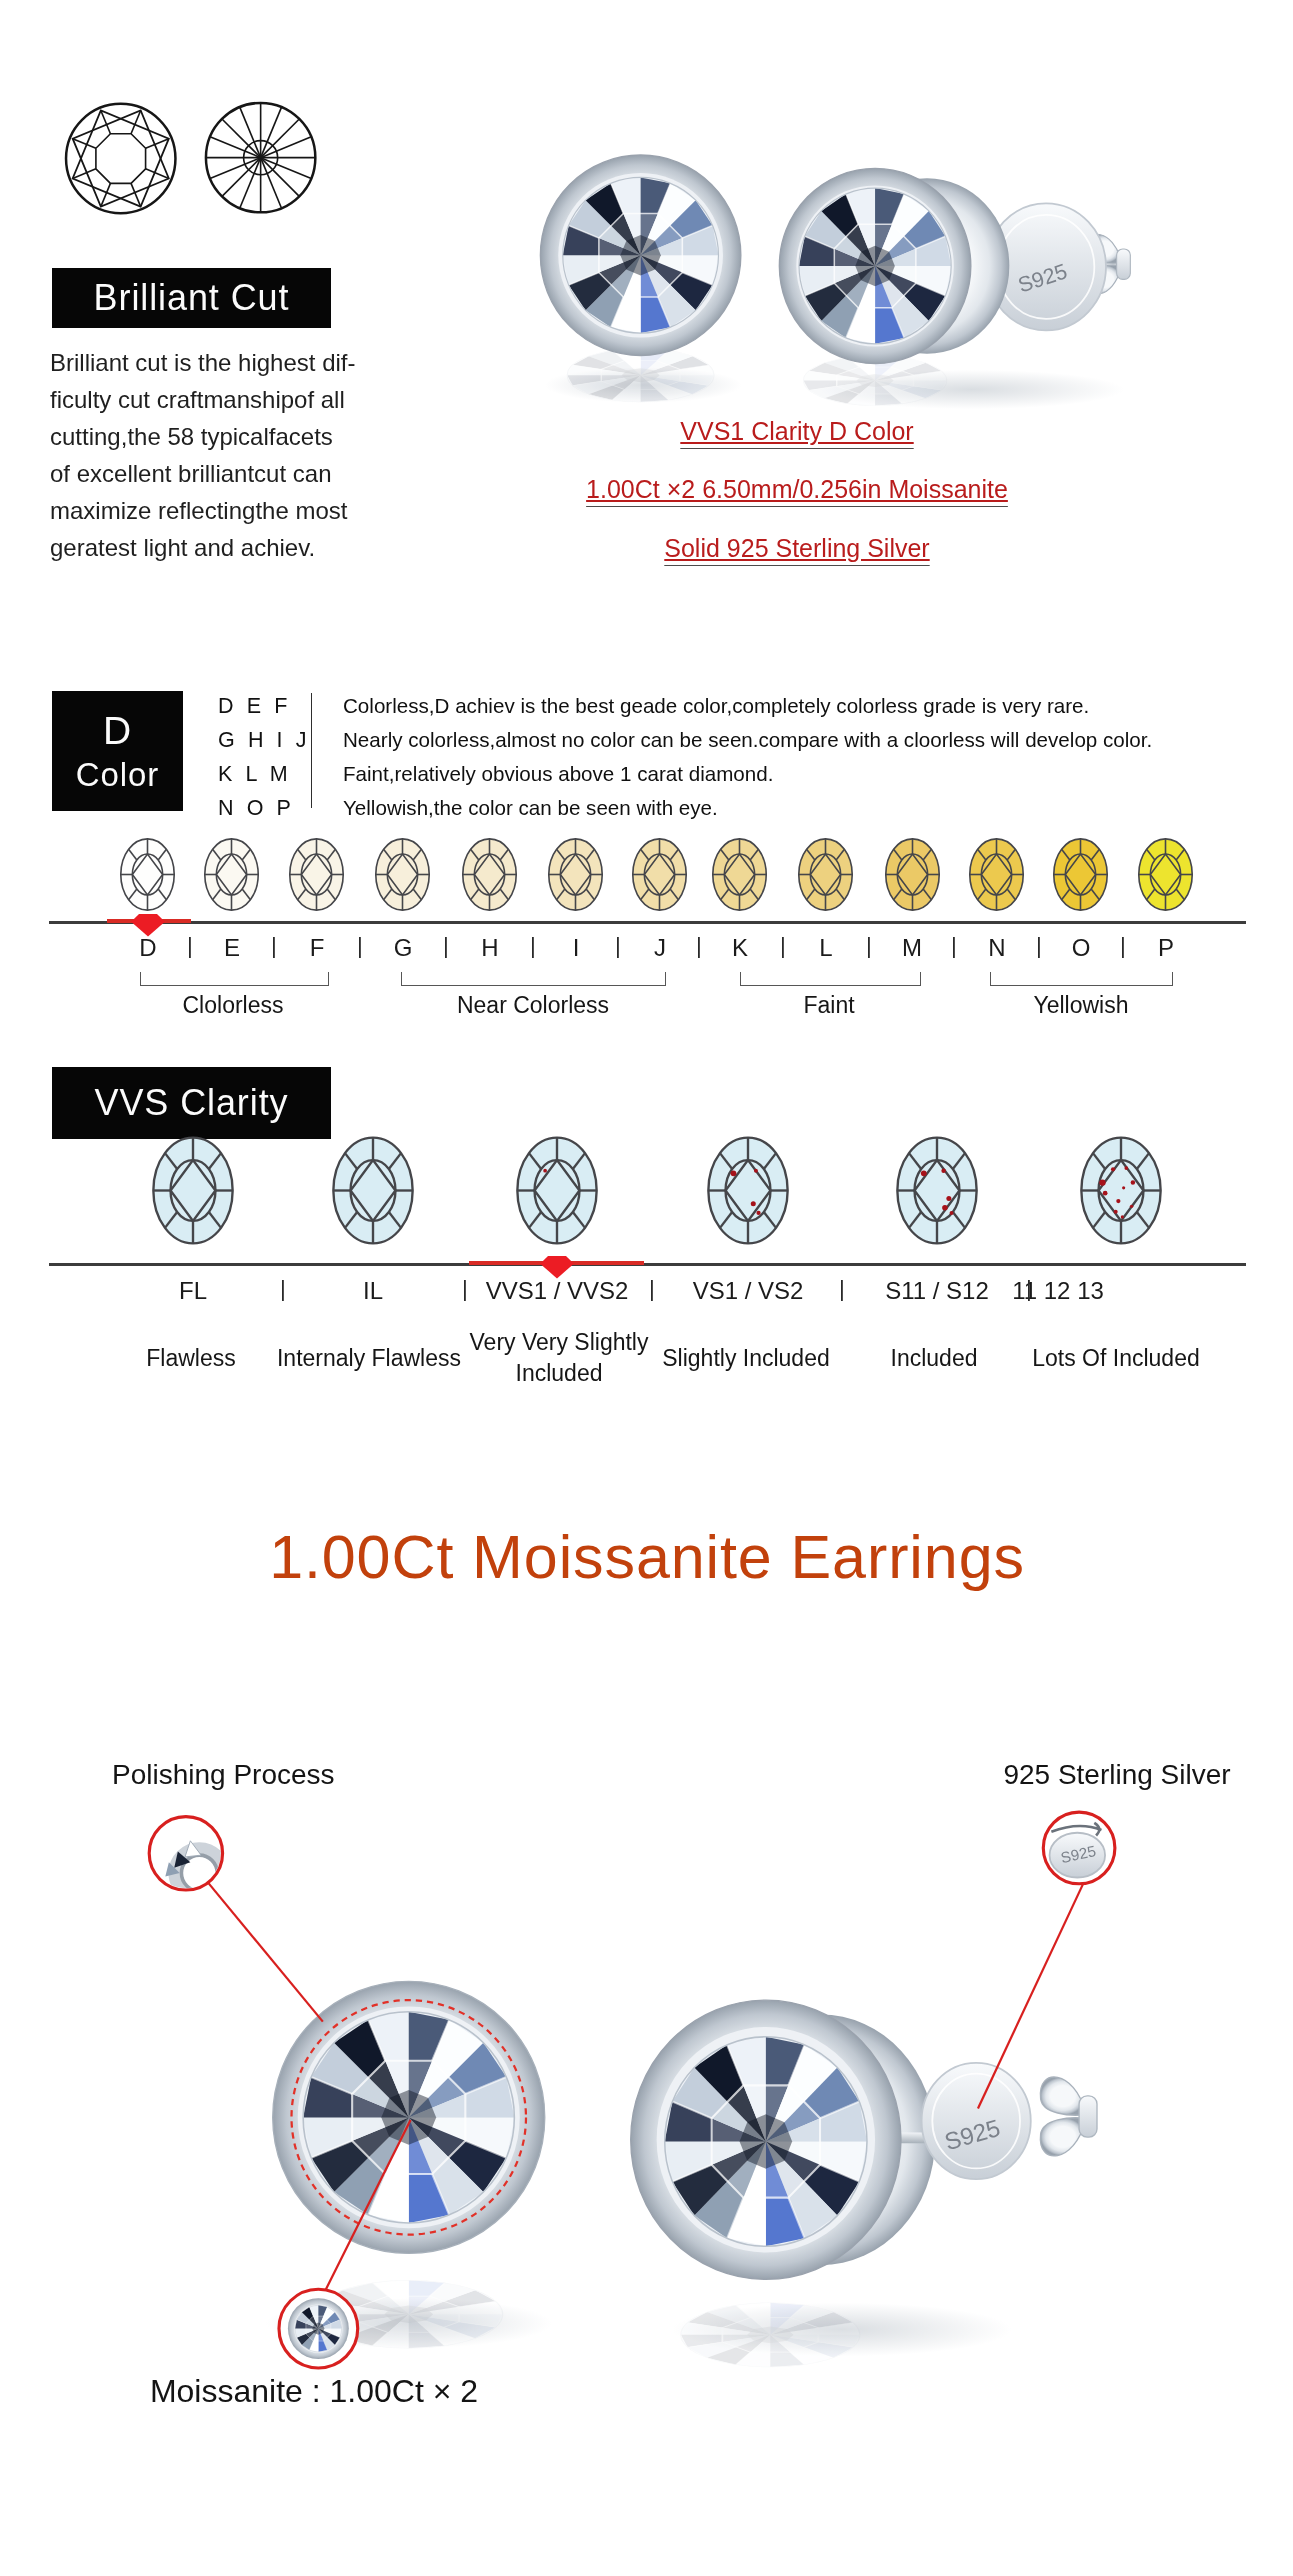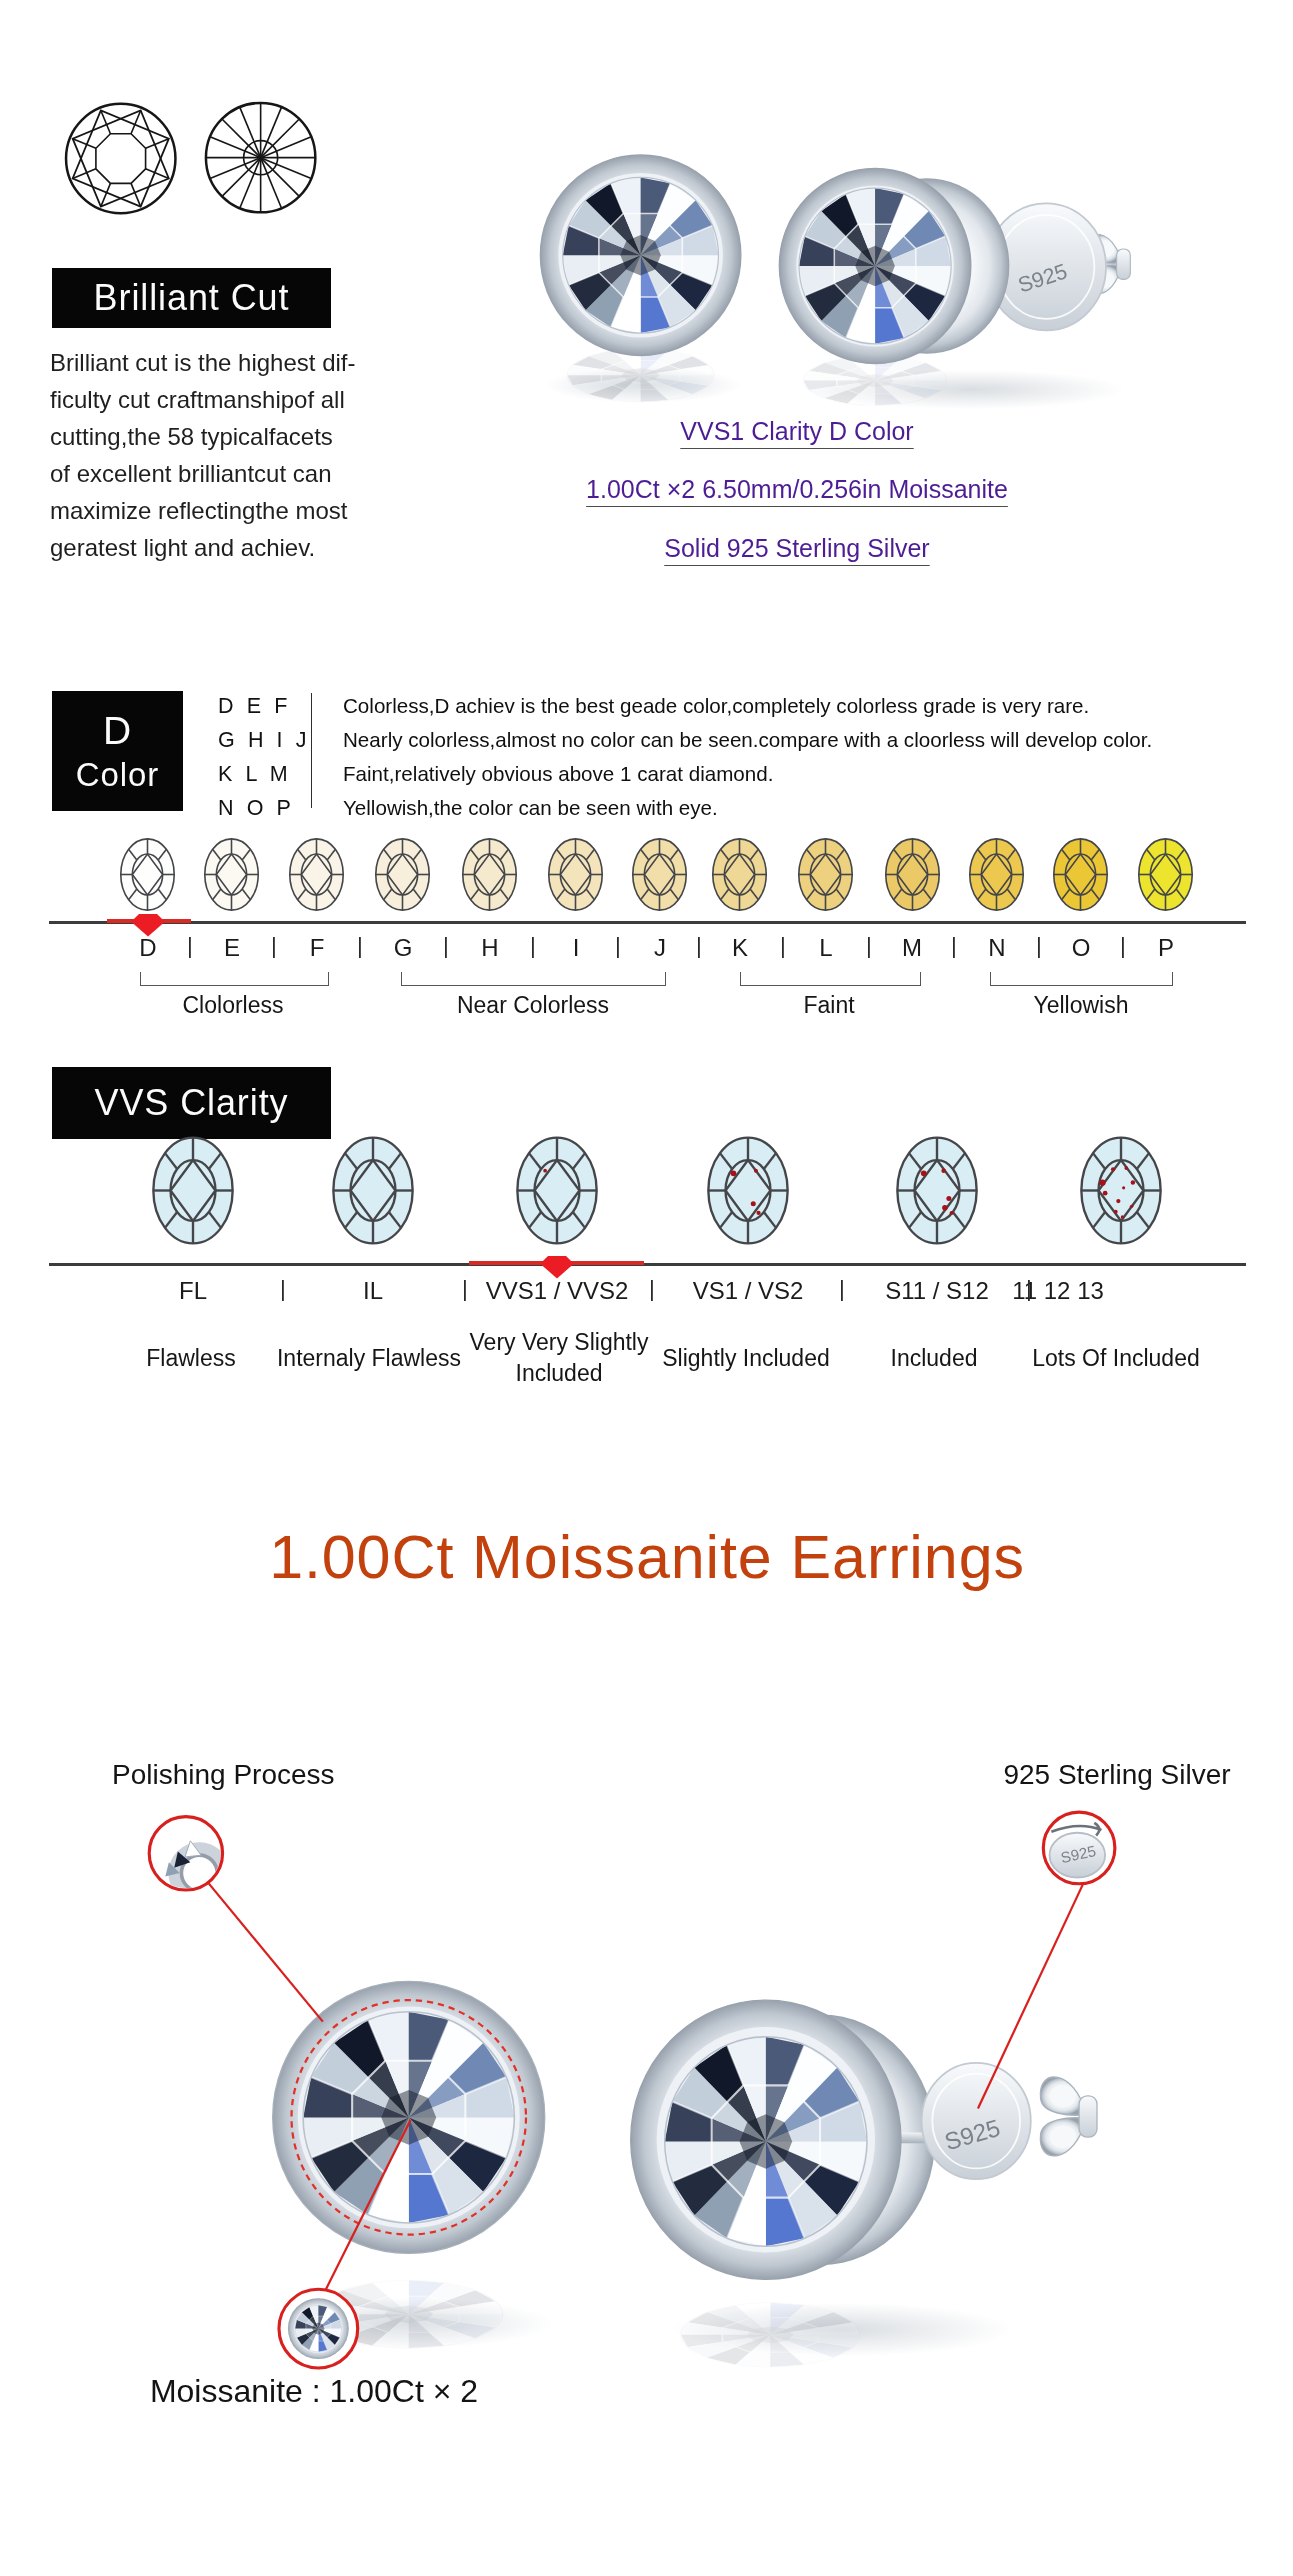--- a/index.html
+++ b/index.html
@@ -3,21 +3,21 @@
 <meta charset="utf-8">
 <style>
   html,body{margin:0;padding:0;background:#fff;}
   #stage{position:relative;width:1294px;height:2576px;background:#ffffff;overflow:hidden;
          font-family:"Liberation Sans","DejaVu Sans",sans-serif;color:#1c1c1c;}
   .abs{position:absolute;}
   .black-box{position:absolute;background:#060606;color:#fbfbfb;display:flex;align-items:center;
              justify-content:center;letter-spacing:0.9px;}
   .hdr{font-size:36px;font-weight:400;}
   .para{position:absolute;left:50px;top:344px;width:322px;font-size:24px;line-height:37px;color:#1f1f1f;}
-  .sum-line{position:absolute;left:506px;width:582px;text-align:center;font-size:25px;color:#4c1d95;}
+  .sum-line{position:absolute;left:506px;width:582px;text-align:center;font-size:25px;color:#b91c1c;text-decoration:underline;}
   .sum-line span{text-decoration:underline;text-underline-offset:8px;text-decoration-thickness:1.3px;
                  text-decoration-color:#4c4c4c;}
   .dbox-l1{font-size:39px;line-height:47px;}
   .dbox-l2{font-size:33px;line-height:41px;}
   .grades-col{position:absolute;left:218px;top:689px;font-size:21.5px;line-height:34px;letter-spacing:3.6px;color:#111;}
   .vdiv{position:absolute;left:311px;top:693px;height:115px;border-left:1.8px solid #2e2e2e;}
   .desc-col{position:absolute;left:343px;top:689px;font-size:20.6px;line-height:34px;color:#101010;}
   .scale-line{position:absolute;left:49px;width:1197px;height:2.7px;background:#3c3c3c;}
   .red-seg{position:absolute;height:3.6px;background:#d92b25;}
   .cl{position:absolute;transform:translateX(-50%);font-size:24px;color:#1b1b1b;top:934px;}

